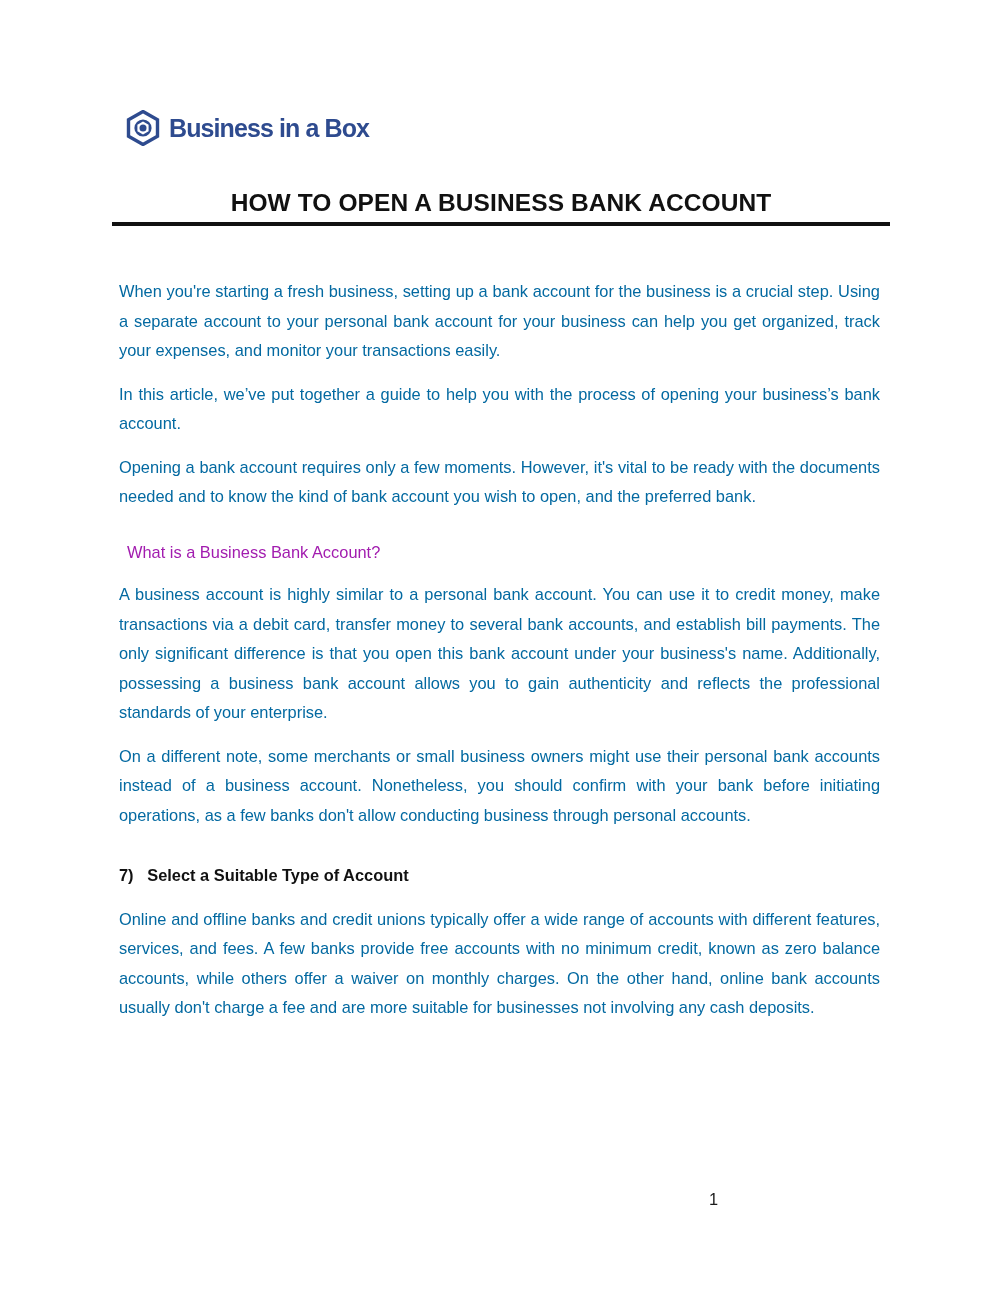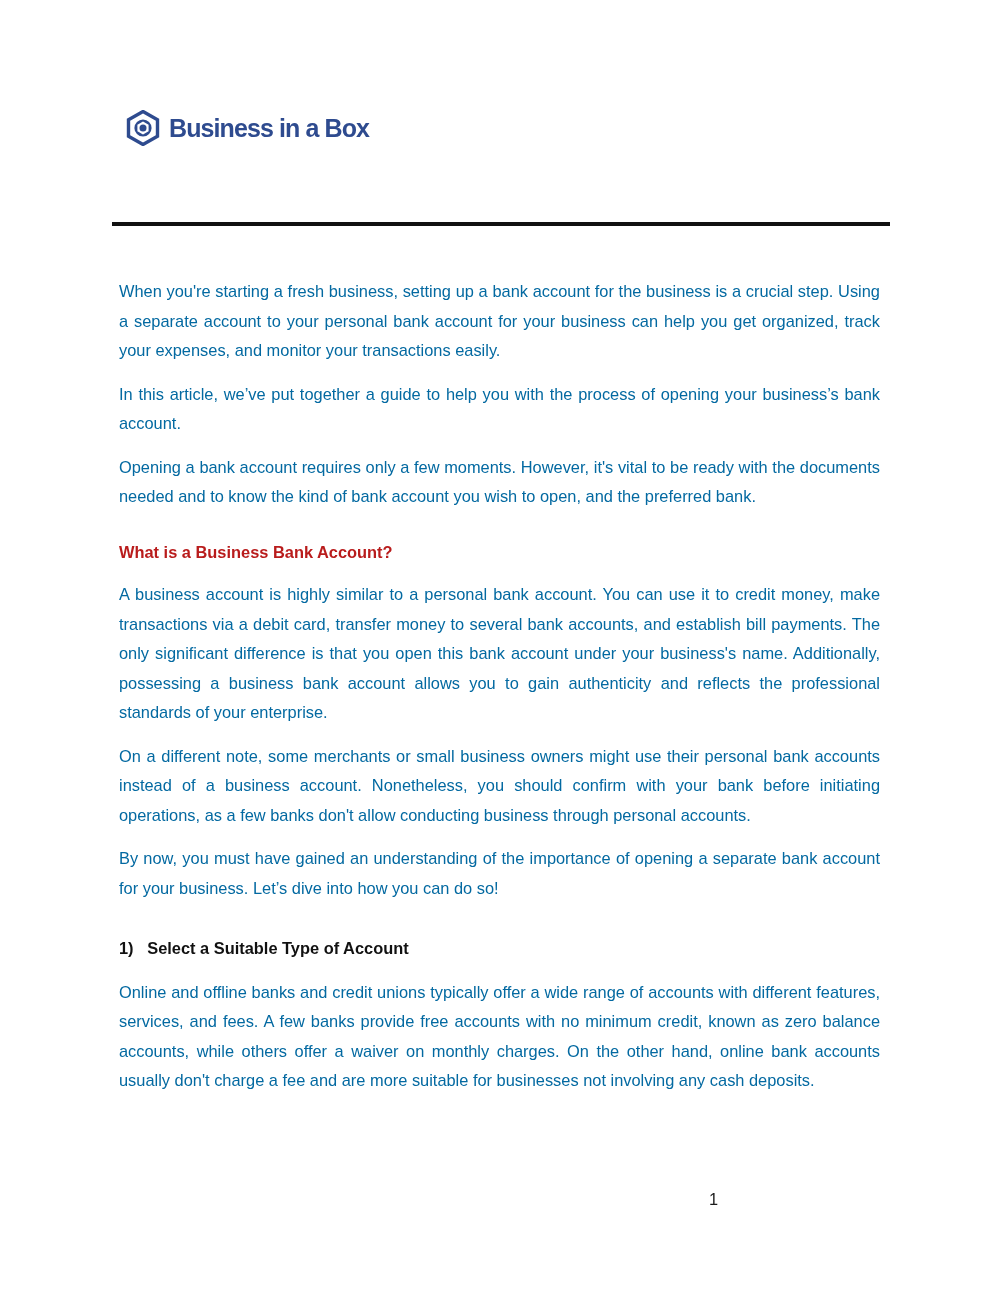--- a/index.html
+++ b/index.html
@@ -85,24 +85,24 @@
     line-height: 29.5px;
     color: #0369a1;
     margin: 0 0 14px 0;
     -webkit-hyphens: none;
     hyphens: none;
   }
   .para:last-child { margin-bottom: 10px; }
 
   .section-head {
     font-size: 16.4px;
-    font-weight: bold;
+    font-weight: normal;
     line-height: 29.5px;
-    color: #b91c1c;
-    margin: 26px 0 13px 0;
+    color: #a21caf;
+    margin: 26px 0 13px 8px;
     text-align: left;
   }
   .numbered-head {
     font-size: 16.4px;
     font-weight: bold;
     line-height: 29.5px;
     color: #111111;
     margin: 31px 0 14px 0;
     text-align: left;
     white-space: pre;
@@ -126,33 +126,33 @@
   <div class="logo-block">
     <svg class="logo-mark" viewBox="0 0 34 36">
       <polygon points="17,1.5 31.5,9.8 31.5,26.2 17,34.5 2.5,26.2 2.5,9.8" fill="none" stroke="#2e4b8f" stroke-width="3.4"></polygon>
       <circle cx="17" cy="18" r="8.6" fill="#2e4b8f"></circle>
       <polygon points="17,11.6 22.6,14.8 22.6,21.2 17,24.4 11.4,21.2 11.4,14.8" fill="#ffffff"></polygon>
       <circle cx="17" cy="18" r="3.5" fill="#2e4b8f"></circle>
     </svg>
     <span class="logo-text">Business in a Box</span>
   </div>
 
+  <div class="doc-title">HOW TO OPEN A BUSINESS BANK ACCOUNT</div>
   <div class="title-rule"></div>
 
   <div class="body-area">
     <p class="para">When you're starting a fresh business, setting up a bank account for the business is a crucial step. Using a separate account to your personal bank account for your business can help you get organized, track your expenses, and monitor your transactions easily.</p>
     <p class="para">In this article, we’ve put together a guide to help you with the process of opening your business’s bank account.</p>
     <p class="para">Opening a bank account requires only a few moments. However, it's vital to be ready with the documents needed and to know the kind of bank account you wish to open, and the preferred bank.</p>
 
     <h2 class="section-head">What is a Business Bank Account?</h2>
 
     <p class="para">A business account is highly similar to a personal bank account. You can use it to credit money, make transactions via a debit card, transfer money to several bank accounts, and establish bill payments. The only significant difference is that you open this bank account under your business's name. Additionally, possessing a business bank account allows you to gain authenticity and reflects the professional standards of your enterprise.</p>
     <p class="para">On a different note, some merchants or small business owners might use their personal bank accounts instead of a business account. Nonetheless, you should confirm with your bank before initiating operations, as a few banks don't allow conducting business through personal accounts.</p>
-    <p class="para">By now, you must have gained an understanding of the importance of opening a separate bank account for your business. Let’s dive into how you can do so!</p>
 
-    <h2 class="numbered-head">1)   Select a Suitable Type of Account</h2>
+    <h2 class="numbered-head">7)   Select a Suitable Type of Account</h2>
 
     <p class="para">Online and offline banks and credit unions typically offer a wide range of accounts with different features, services, and fees. A few banks provide free accounts with no minimum credit, known as zero balance accounts, while others offer a waiver on monthly charges. On the other hand, online bank accounts usually don't charge a fee and are more suitable for businesses not involving any cash deposits.</p>
   </div>
 
   <div class="page-number">1</div>
 
 </div>
 
 </body></html>

